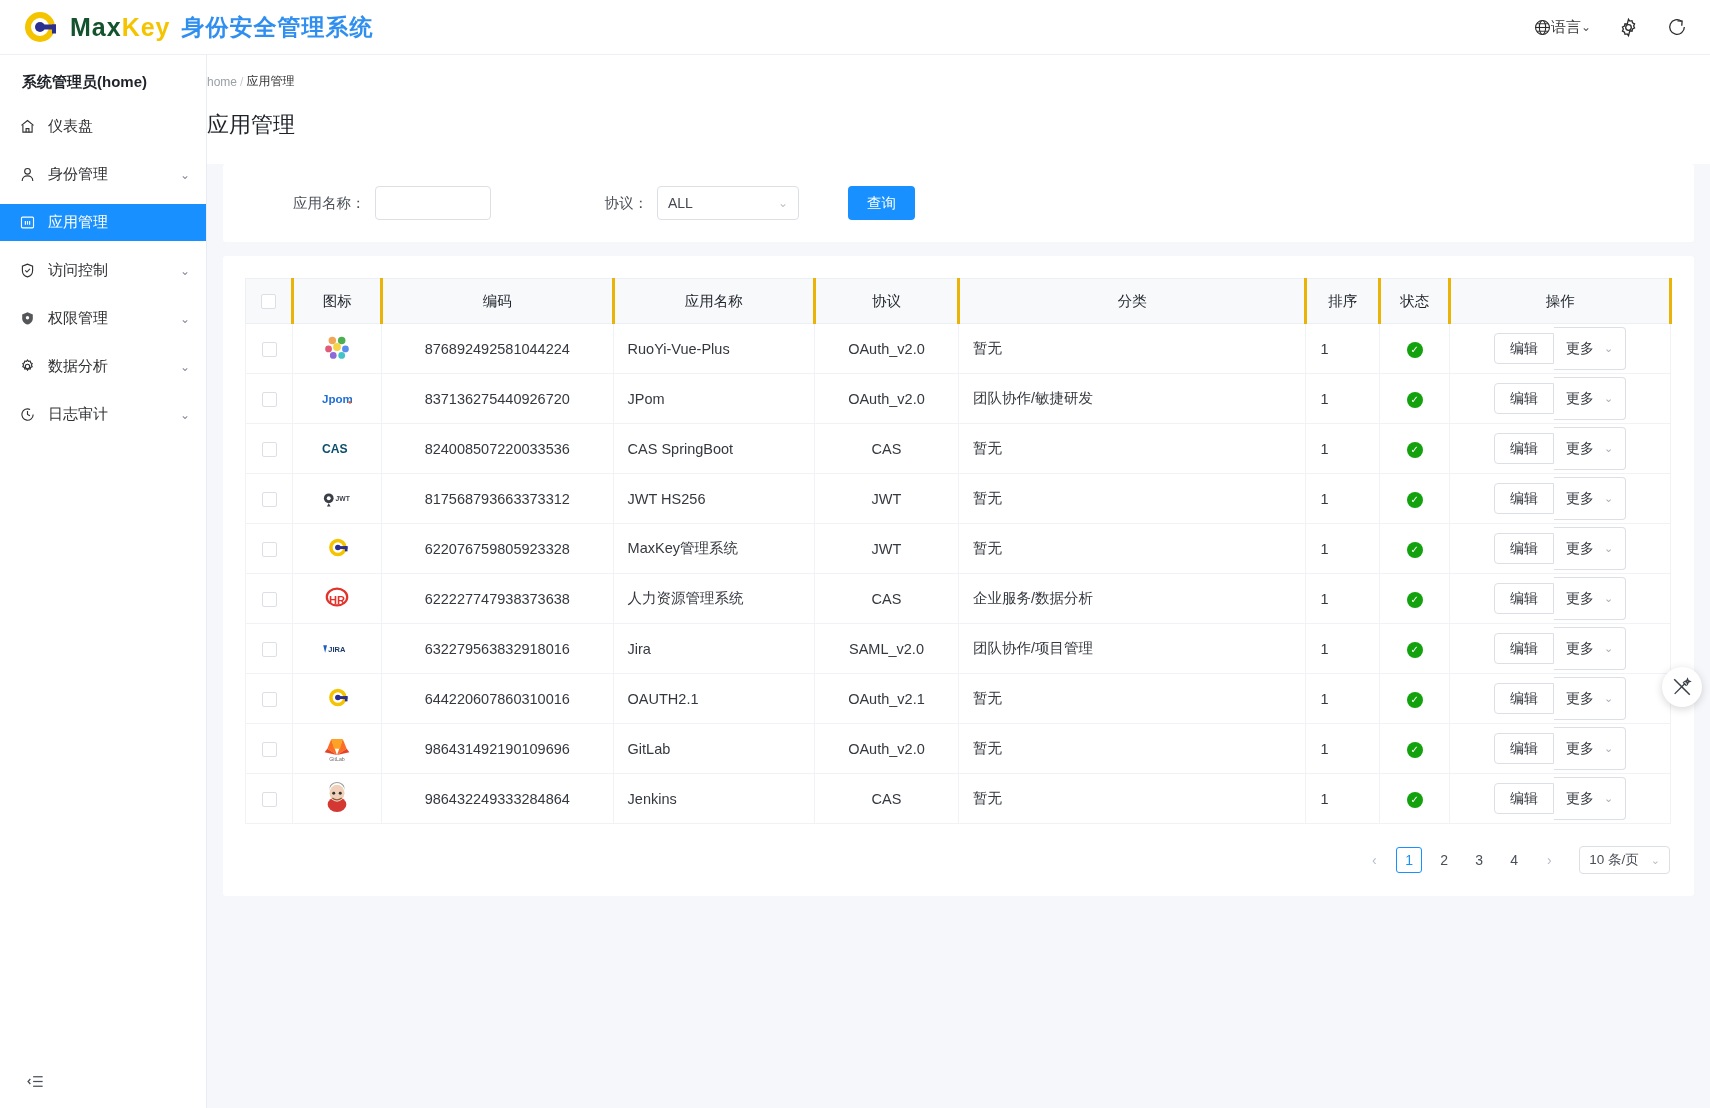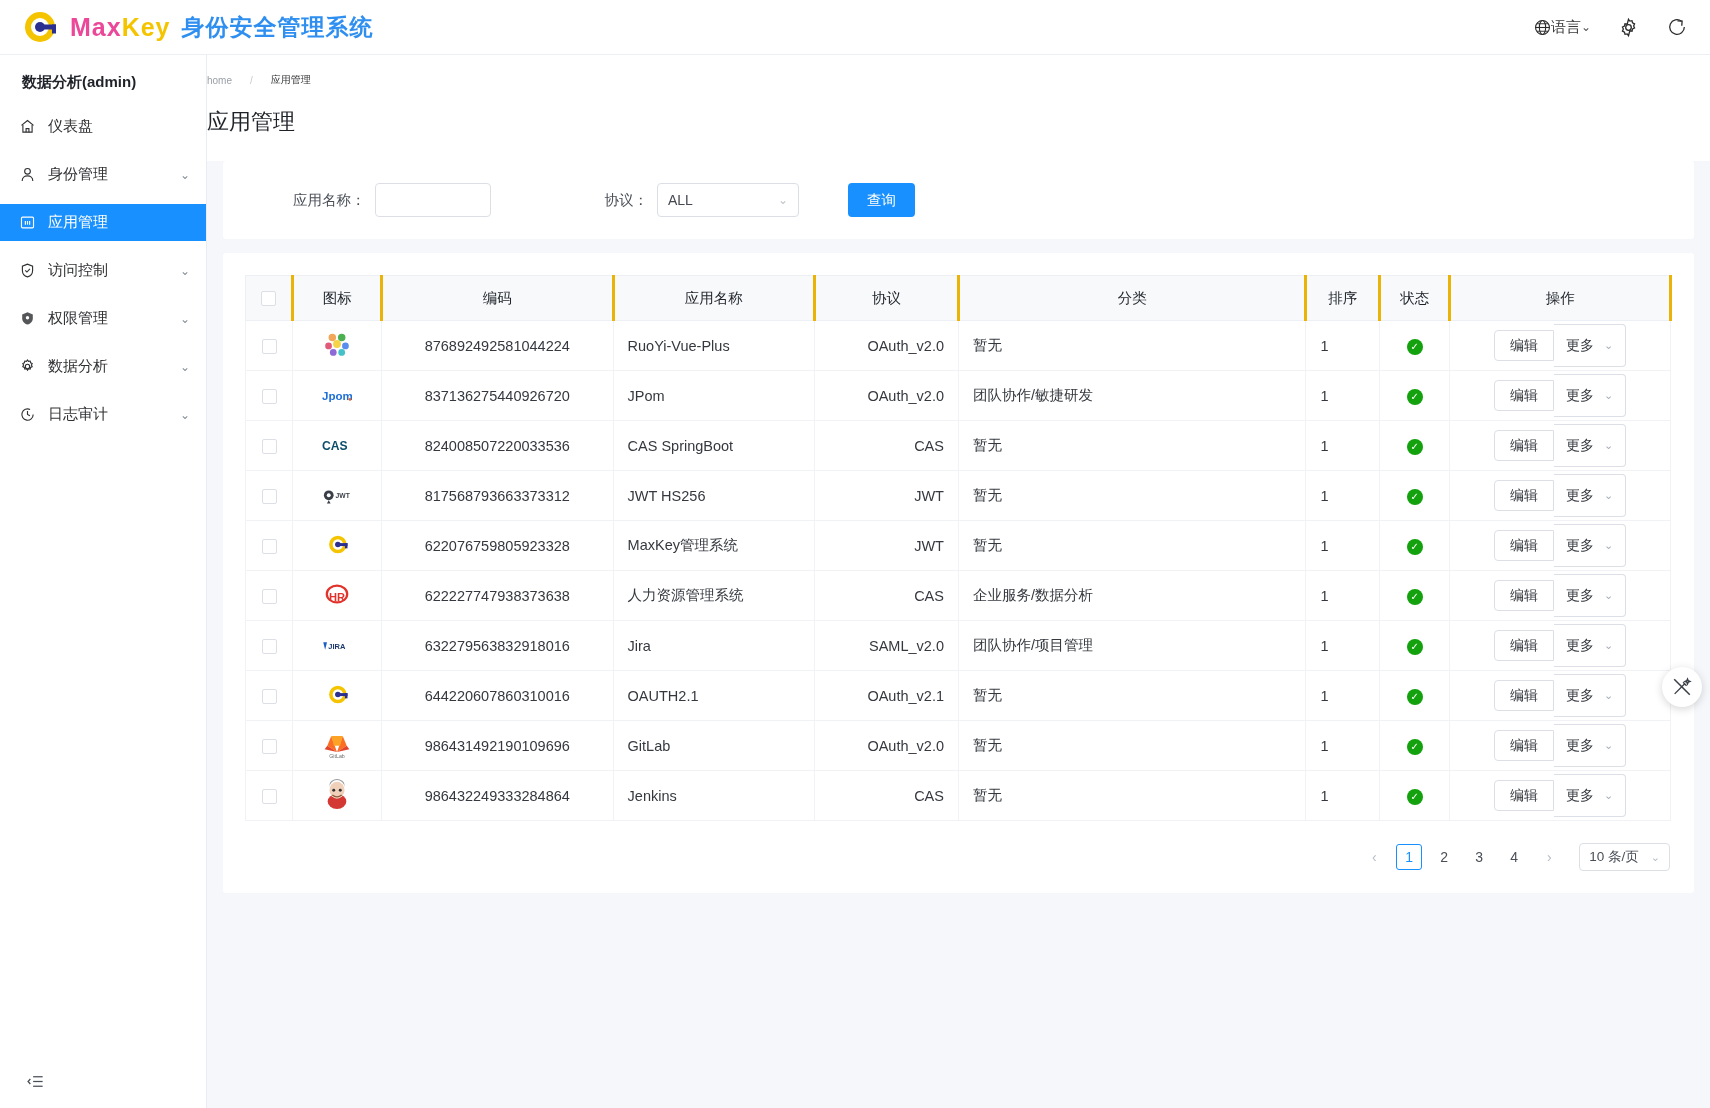--- a/index.html
+++ b/index.html
@@ -17,21 +17,21 @@
   .header {
     height: 55px; min-height:55px; background:#fff;
     display:flex; align-items:center; justify-content:space-between;
     padding: 0 22px 0 14px;
     border-bottom: 1px solid #eceff3;
     position: relative; z-index: 5;
   }
   .brand { display:flex; align-items:center; gap:8px; }
   .brand-logo { width:48px; height:44px; display:block; }
   .brand-text { font-size:25px; font-weight:bold; letter-spacing:1px; display:flex; align-items:center;}
-  .bt-max { color:#ec4899; }
+  .bt-max { color:#14532d; }
   .bt-key { color:#f5c400; }
   .brand-cn { color:#2f8ff0; font-size:23px; font-weight:bold; margin-left:11px; letter-spacing:1px;}
 
   .header-right { display:flex; align-items:center; gap:27px; }
   .hr-item { display:flex; align-items:center; gap:0; cursor:pointer; color:#3a3a3a; font-size:15px; }
   .hr-item svg { display:block; }
 
   
   .body { flex:1; display:flex; min-height:0; }
 
@@ -60,21 +60,21 @@
   .menu-item.active .mi-arrow { color:#fff; }
   .collapse-btn {
     position:absolute; left:23px; bottom:15px;
     width:24px; height:24px; cursor:pointer;
     display:flex; align-items:center; justify-content:center;
   }
 
   
   .main { flex:1; display:flex; flex-direction:column; min-width:0; background:#fff; }
   .page-head { background:#fff; padding: 18px 0 0 0; }
-  .breadcrumb { font-size:10px; padding-left:223px; display:flex; align-items:center; gap:18px; }
+  .breadcrumb { font-size:12px; padding-left:223px; display:flex; align-items:center; gap:3px; }
   .bc-link { color:#9aa0a6; cursor:pointer; }
   .bc-sep { color:#c6cbd1; }
   .bc-cur { color:#303133; }
   .page-title { font-size:22px; color:#1f2329; padding: 20px 0 24px 223px; }
 
   .content-scroll { flex:1; background:#f5f7fa; padding: 0 16px 0 223px; overflow:hidden; }
 
   .panel {
     background:#fff; border-radius:3px;
     margin-bottom:14px; padding: 22px 22px;
@@ -114,21 +114,21 @@
   table.grid th:first-child { border-left:1px solid #ecf0f4; }
   table.grid td {
     border:1px solid #f0f2f5; border-top:none;
     height:50px; font-size:14.5px; color:#35393f;
     padding: 0 14px;
   }
   .c-check { width:47px; text-align:center !important; padding:0 !important;}
   .c-icon  { width:88px; text-align:center !important; padding:0 !important;}
   .c-code  { width:230px; text-align:center; }
   .c-name  { width:200px; text-align:left; }
-  .c-proto { width:143px; text-align:right; }
+  .c-proto { width:143px; text-align:center; }
   .c-cat   { width:345px; text-align:left; }
   .c-sort  { width:73px; text-align:left; }
   .c-state { width:70px; text-align:center !important; }
   .c-ops   { width:219px; text-align:center !important; padding:0 !important;}
 
   .cb {
     width:15px; height:15px; border:1px solid #dcdfe6; border-radius:2px;
     display:inline-block; background:#fff; cursor:pointer; vertical-align:middle;
   }
   .app-icon { width:30px; height:30px; display:inline-flex; align-items:center; justify-content:center; font-size:11px;}
@@ -212,21 +212,21 @@
           <path d="M20 12a8 8 0 1 1-3.1-6.3"></path>
           <polyline points="12.5,5.2 17.6,5.6 17.2,10.7"></polyline>
         </svg>
       </div>
     </div>
   </div>
 
   <div class="body">
 
     <div class="sidebar">
-      <div class="user-name">数据分析(admin)</div>
+      <div class="user-name">系统管理员(home)</div>
       <ul class="menu">
 
         <li class="menu-item">
           <span class="mi-icon">
             <svg width="17" height="17" viewBox="0 0 24 24" fill="none" stroke="currentColor" stroke-width="1.6">
               <path d="M3.5 10.5 12 3.5l8.5 7"></path>
                 <path d="M5.5 10v10h13V10"></path>
                 <path d="M10 20v-5h4v5"></path>
             </svg>
           </span>

